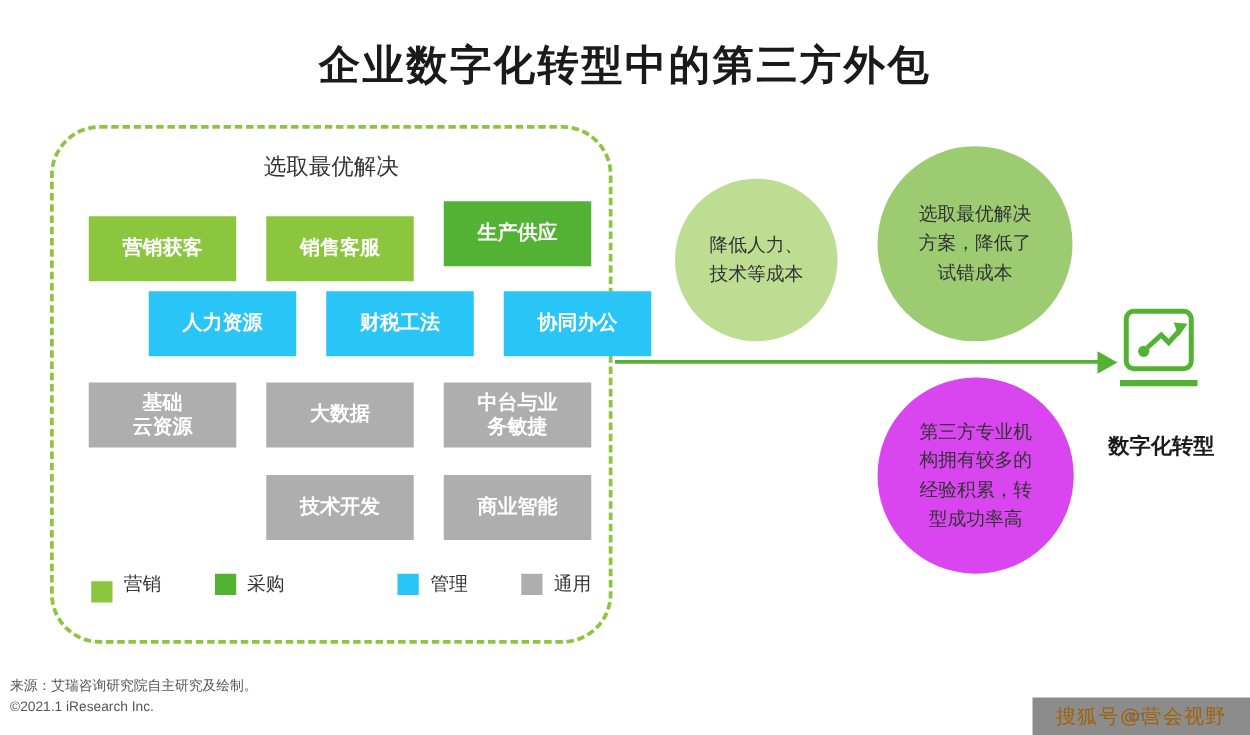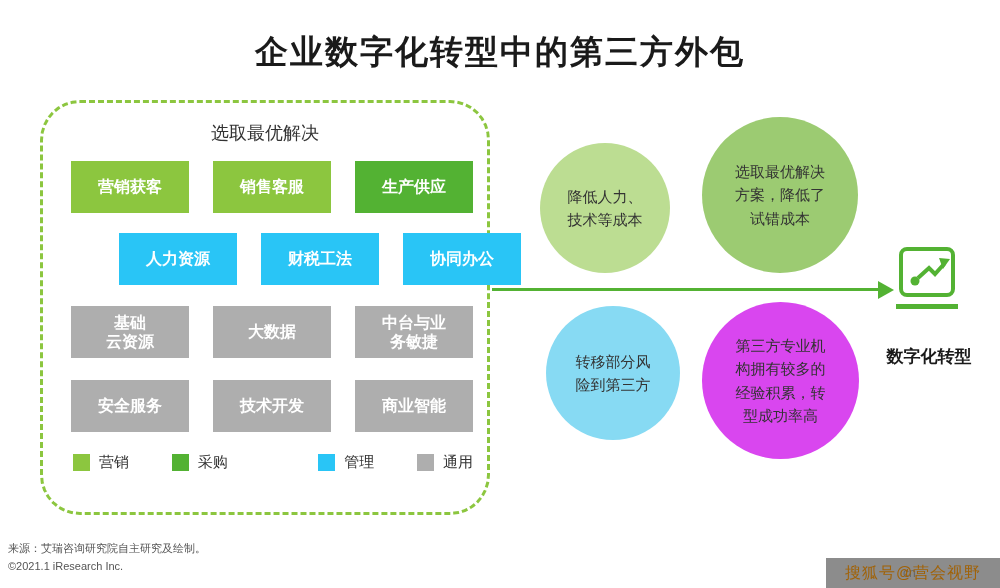--- a/index.html
+++ b/index.html
@@ -13,21 +13,21 @@
   .market-box { position:absolute; left:40px; top:100px; width:450px; height:415px;
                 border:3px dashed #8CC63F; border-radius:40px; }
   .market-label { position:absolute; top:18px; left:0; width:100%; text-align:center;
                   font-size:18px; color:#333; }
 
   .cell { position:absolute; width:118px; height:52px; display:flex; align-items:center;
           justify-content:center; text-align:center; color:#ffffff; font-size:16px;
           font-weight:bold; white-space:pre-line; line-height:1.2; }
   .col0 { left:28px; } .col1 { left:170px; } .col2 { left:312px; }
   .row0 { top:58px; } .row1 { top:130px; } .row2 { top:203px; } .row3 { top:277px; }
-  .c-green-l { background:#8CC63F; }
+  .c-green-l { background:#8CC63F;margin-top:12px; }
   .c-green   { background:#53B233; }
   .c-cyan    { background:#29C5F6;margin-left:48px; }
   .c-gray    { background:#AEAEAE; }
 
   .legend { position:absolute; left:30px; top:350px; width:400px; display:flex;
             justify-content:space-between; }
   .legend-item { display:flex; align-items:center; gap:9px; font-size:15px; color:#333; }
   .legend-swatch { width:17px; height:17px; display:inline-block; }
 
   .arrow-line { position:absolute; left:492px; top:288px; width:388px; height:3px; background:#53B233; }
@@ -73,21 +73,20 @@
     <div class="cell col0 row1 c-cyan">人力资源</div>
     <div class="cell col1 row1 c-cyan">财税工法</div>
     <div class="cell col2 row1 c-cyan">协同办公</div>
 
     <div class="cell col0 row2 c-gray">基础
 云资源</div>
     <div class="cell col1 row2 c-gray">大数据</div>
     <div class="cell col2 row2 c-gray">中台与业
 务敏捷</div>
 
-    <div class="cell col0 row3 c-gray">安全服务</div>
     <div class="cell col1 row3 c-gray">技术开发</div>
     <div class="cell col2 row3 c-gray">商业智能</div>
 
     <div class="legend">
       <span class="legend-item">
         <span class="legend-swatch c-green-l"></span>
         <span>营销</span>
       </span>
       <span class="legend-item">
         <span class="legend-swatch c-green"></span>
@@ -105,22 +104,20 @@
   </div>
 
   <div class="arrow-line"></div>
   <div class="arrow-head"></div>
 
   <div class="circle circle1">降低人力、
 技术等成本</div>
   <div class="circle circle2">选取最优解决
 方案，降低了
 试错成本</div>
-  <div class="circle circle3">转移部分风
-险到第三方</div>
   <div class="circle circle4">第三方专业机
 构拥有较多的
 经验积累，转
 型成功率高</div>
 
   <div class="result-icon">
     <svg width="66" height="70" viewBox="0 0 66 70" xmlns="http://www.w3.org/2000/svg">
       <rect x="7" y="3" width="52" height="46" rx="6" fill="#ffffff" stroke="#53B233" stroke-width="4"></rect>
       <circle cx="21" cy="35" r="4.5" fill="#53B233"></circle>
       <path d="M24 32 L35 22 L41 28 L50 18" fill="none" stroke="#53B233" stroke-width="4"></path>

